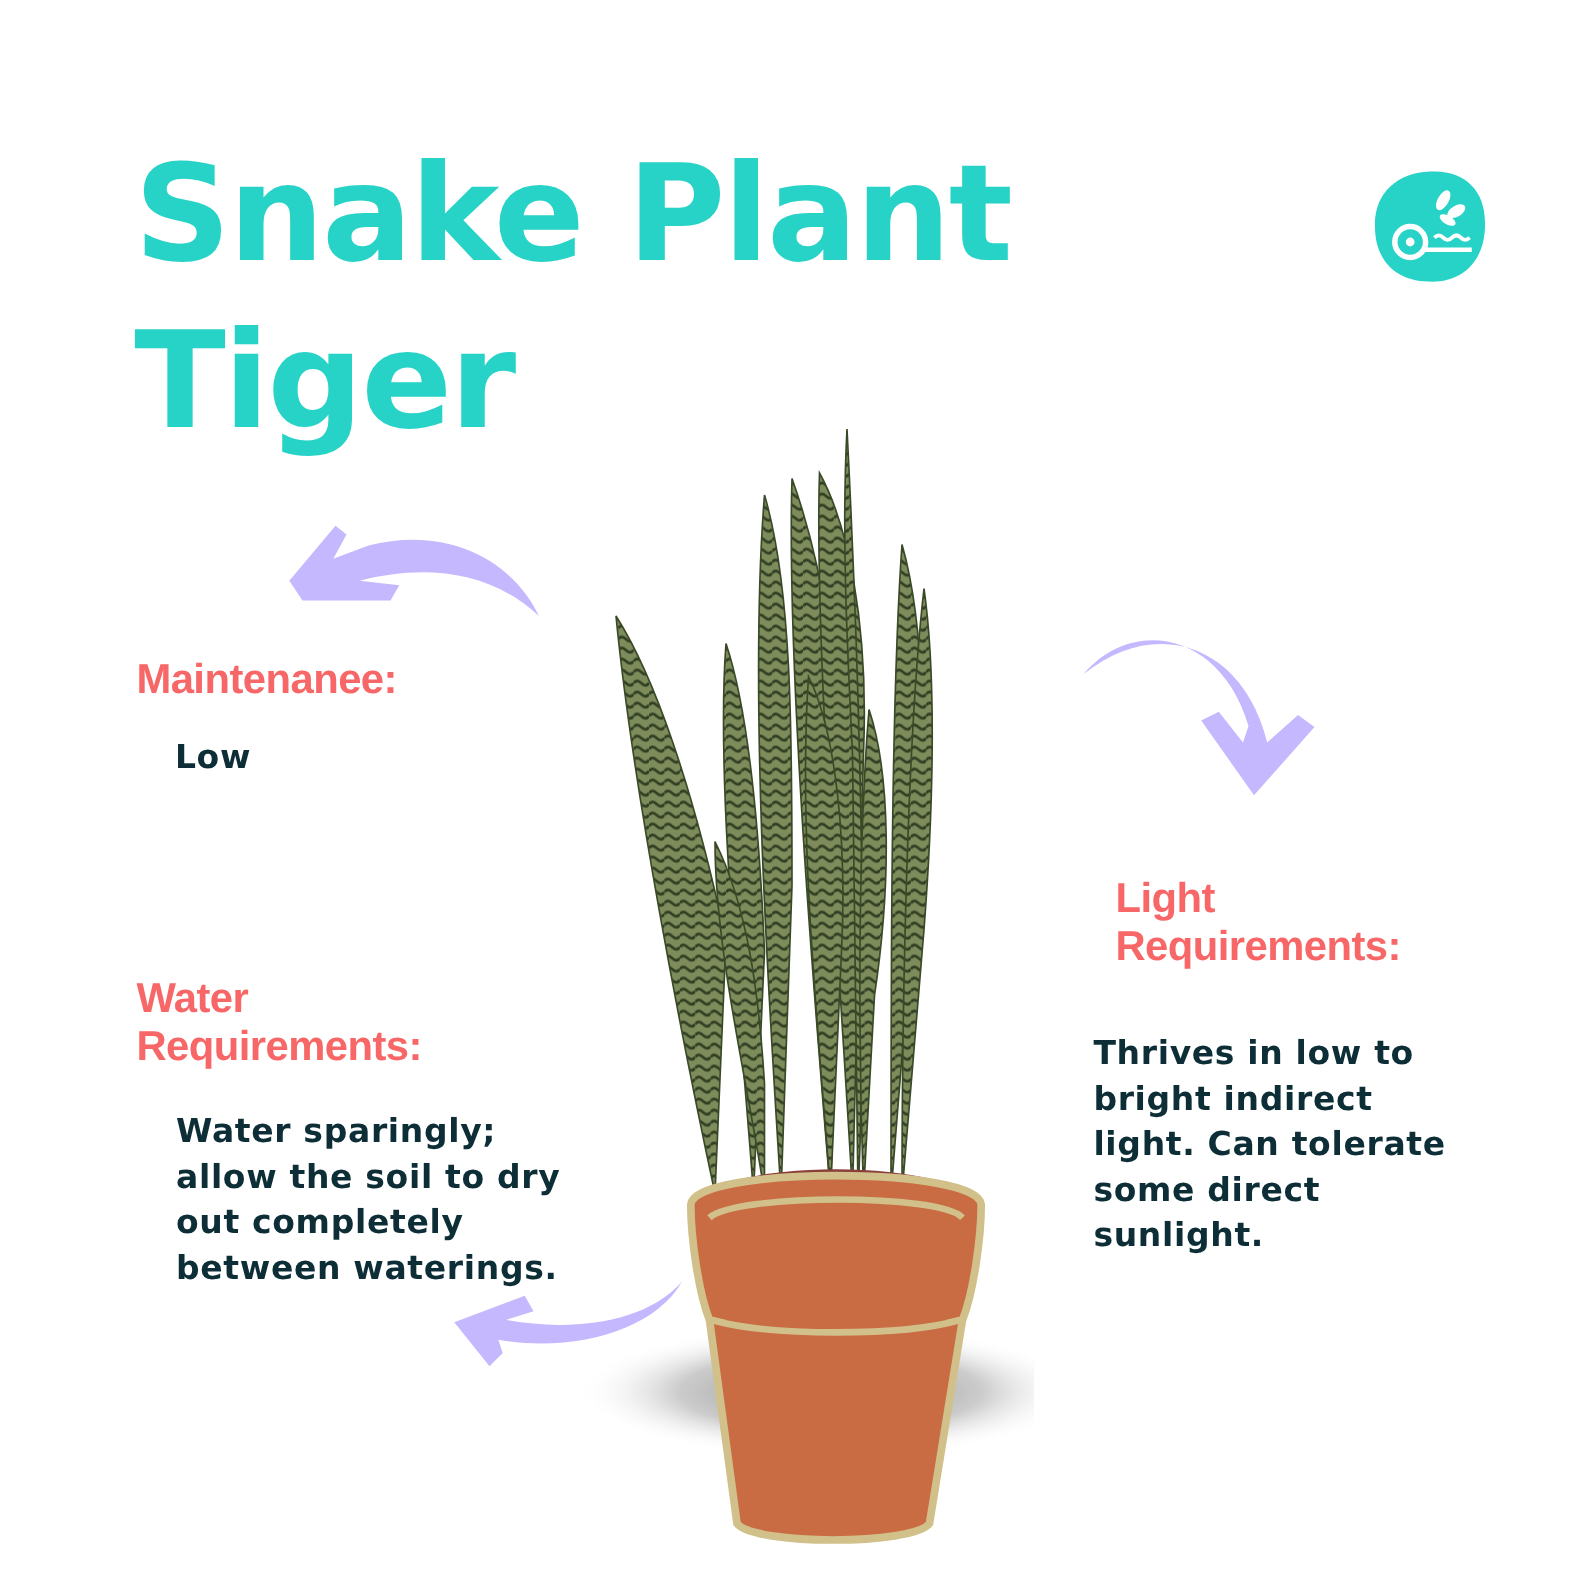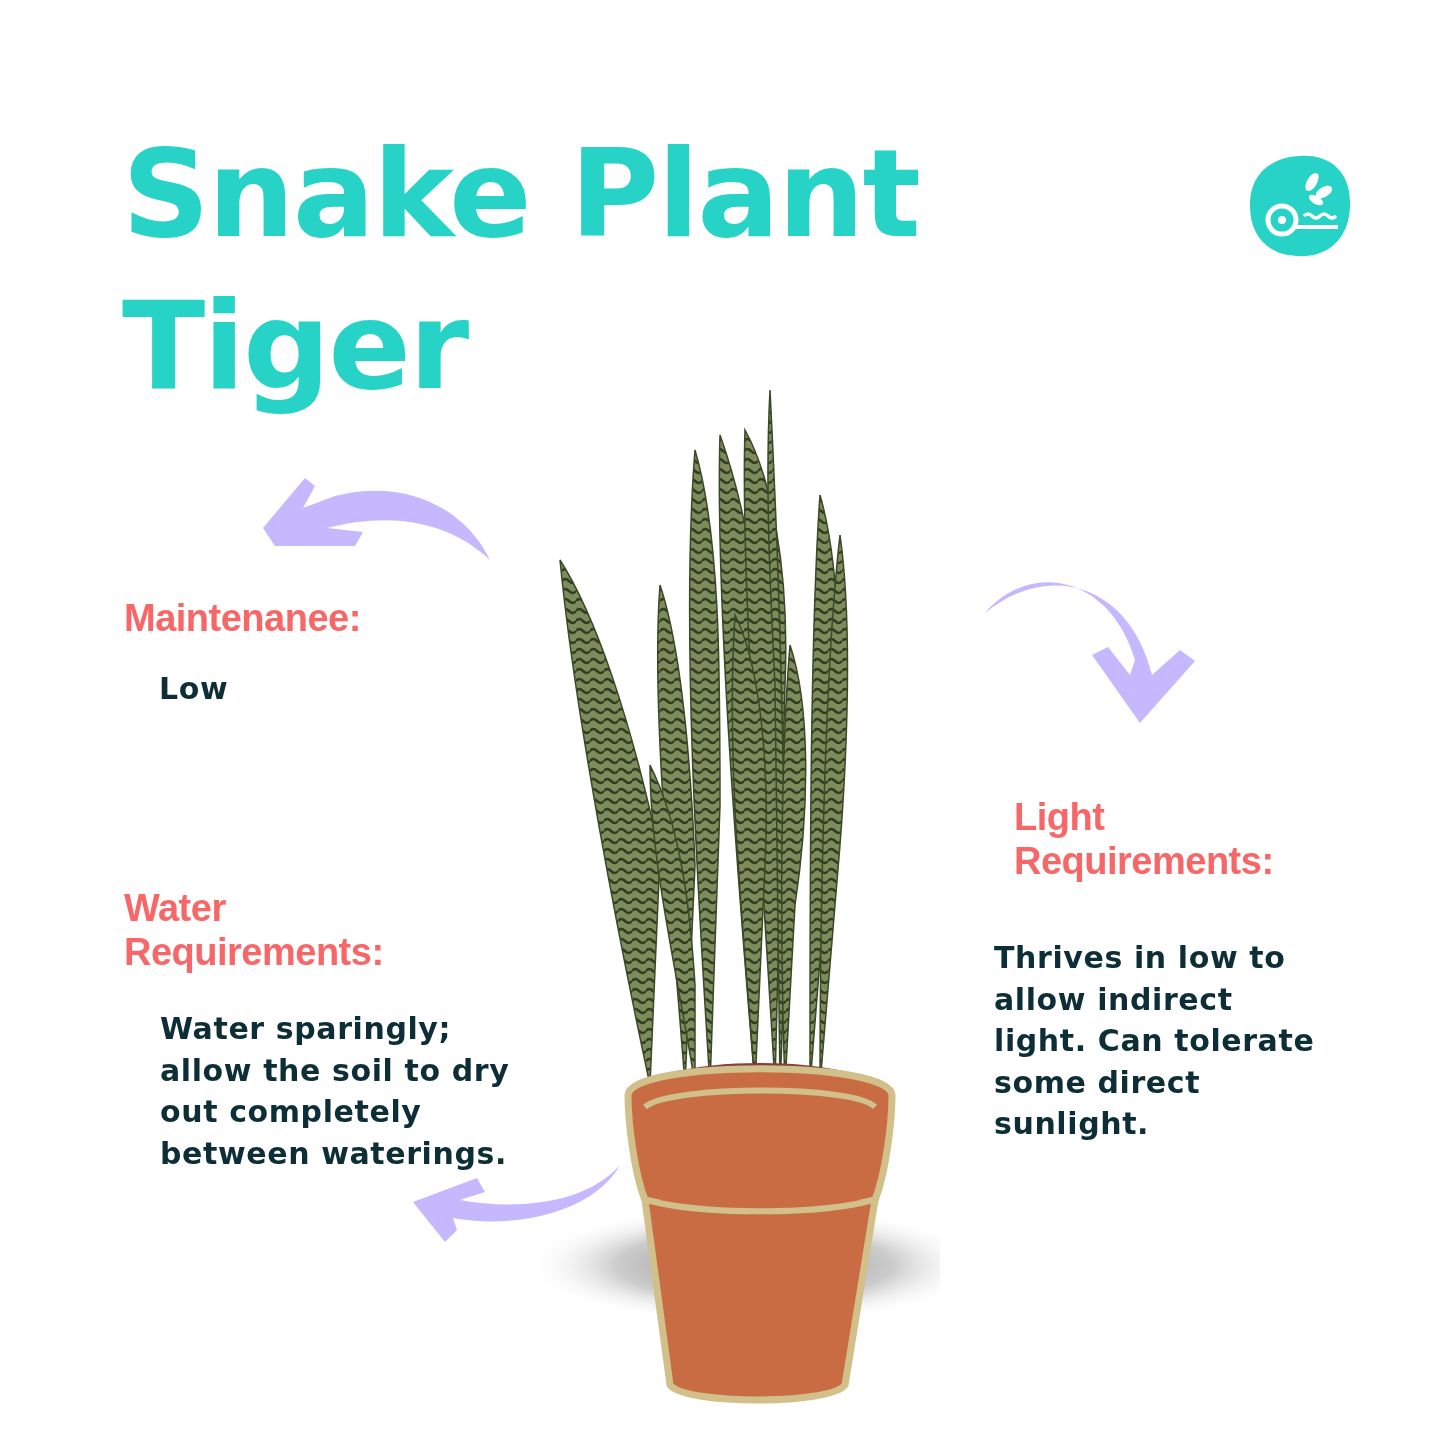--- a/index.html
+++ b/index.html
@@ -54,21 +54,21 @@
 <div class="body-text" style="left:124px;top:1008px;margin-left:36px;">Water sparingly;
 allow the soil to dry
 out completely
 between waterings.</div>
 
 <div class="heading" style="left:994px;top:795px;margin-left:20px;">
   <div>Light</div>
   <div>Requirements:</div>
 </div>
 <div class="body-text" style="left:994px;top:937px;">Thrives in low to
-allow indirect
+bright indirect
 light. Can tolerate
 some direct
 sunlight.</div>
 
 <svg class="plant" viewBox="0 0 420 1020">
   <defs>
     <radialGradient id="shadow" cx="50%" cy="50%" r="50%">
       <stop offset="0%" stop-color="#777" stop-opacity="0.9"></stop>
       <stop offset="60%" stop-color="#999" stop-opacity="0.5"></stop>
       <stop offset="100%" stop-color="#fff" stop-opacity="0"></stop>

